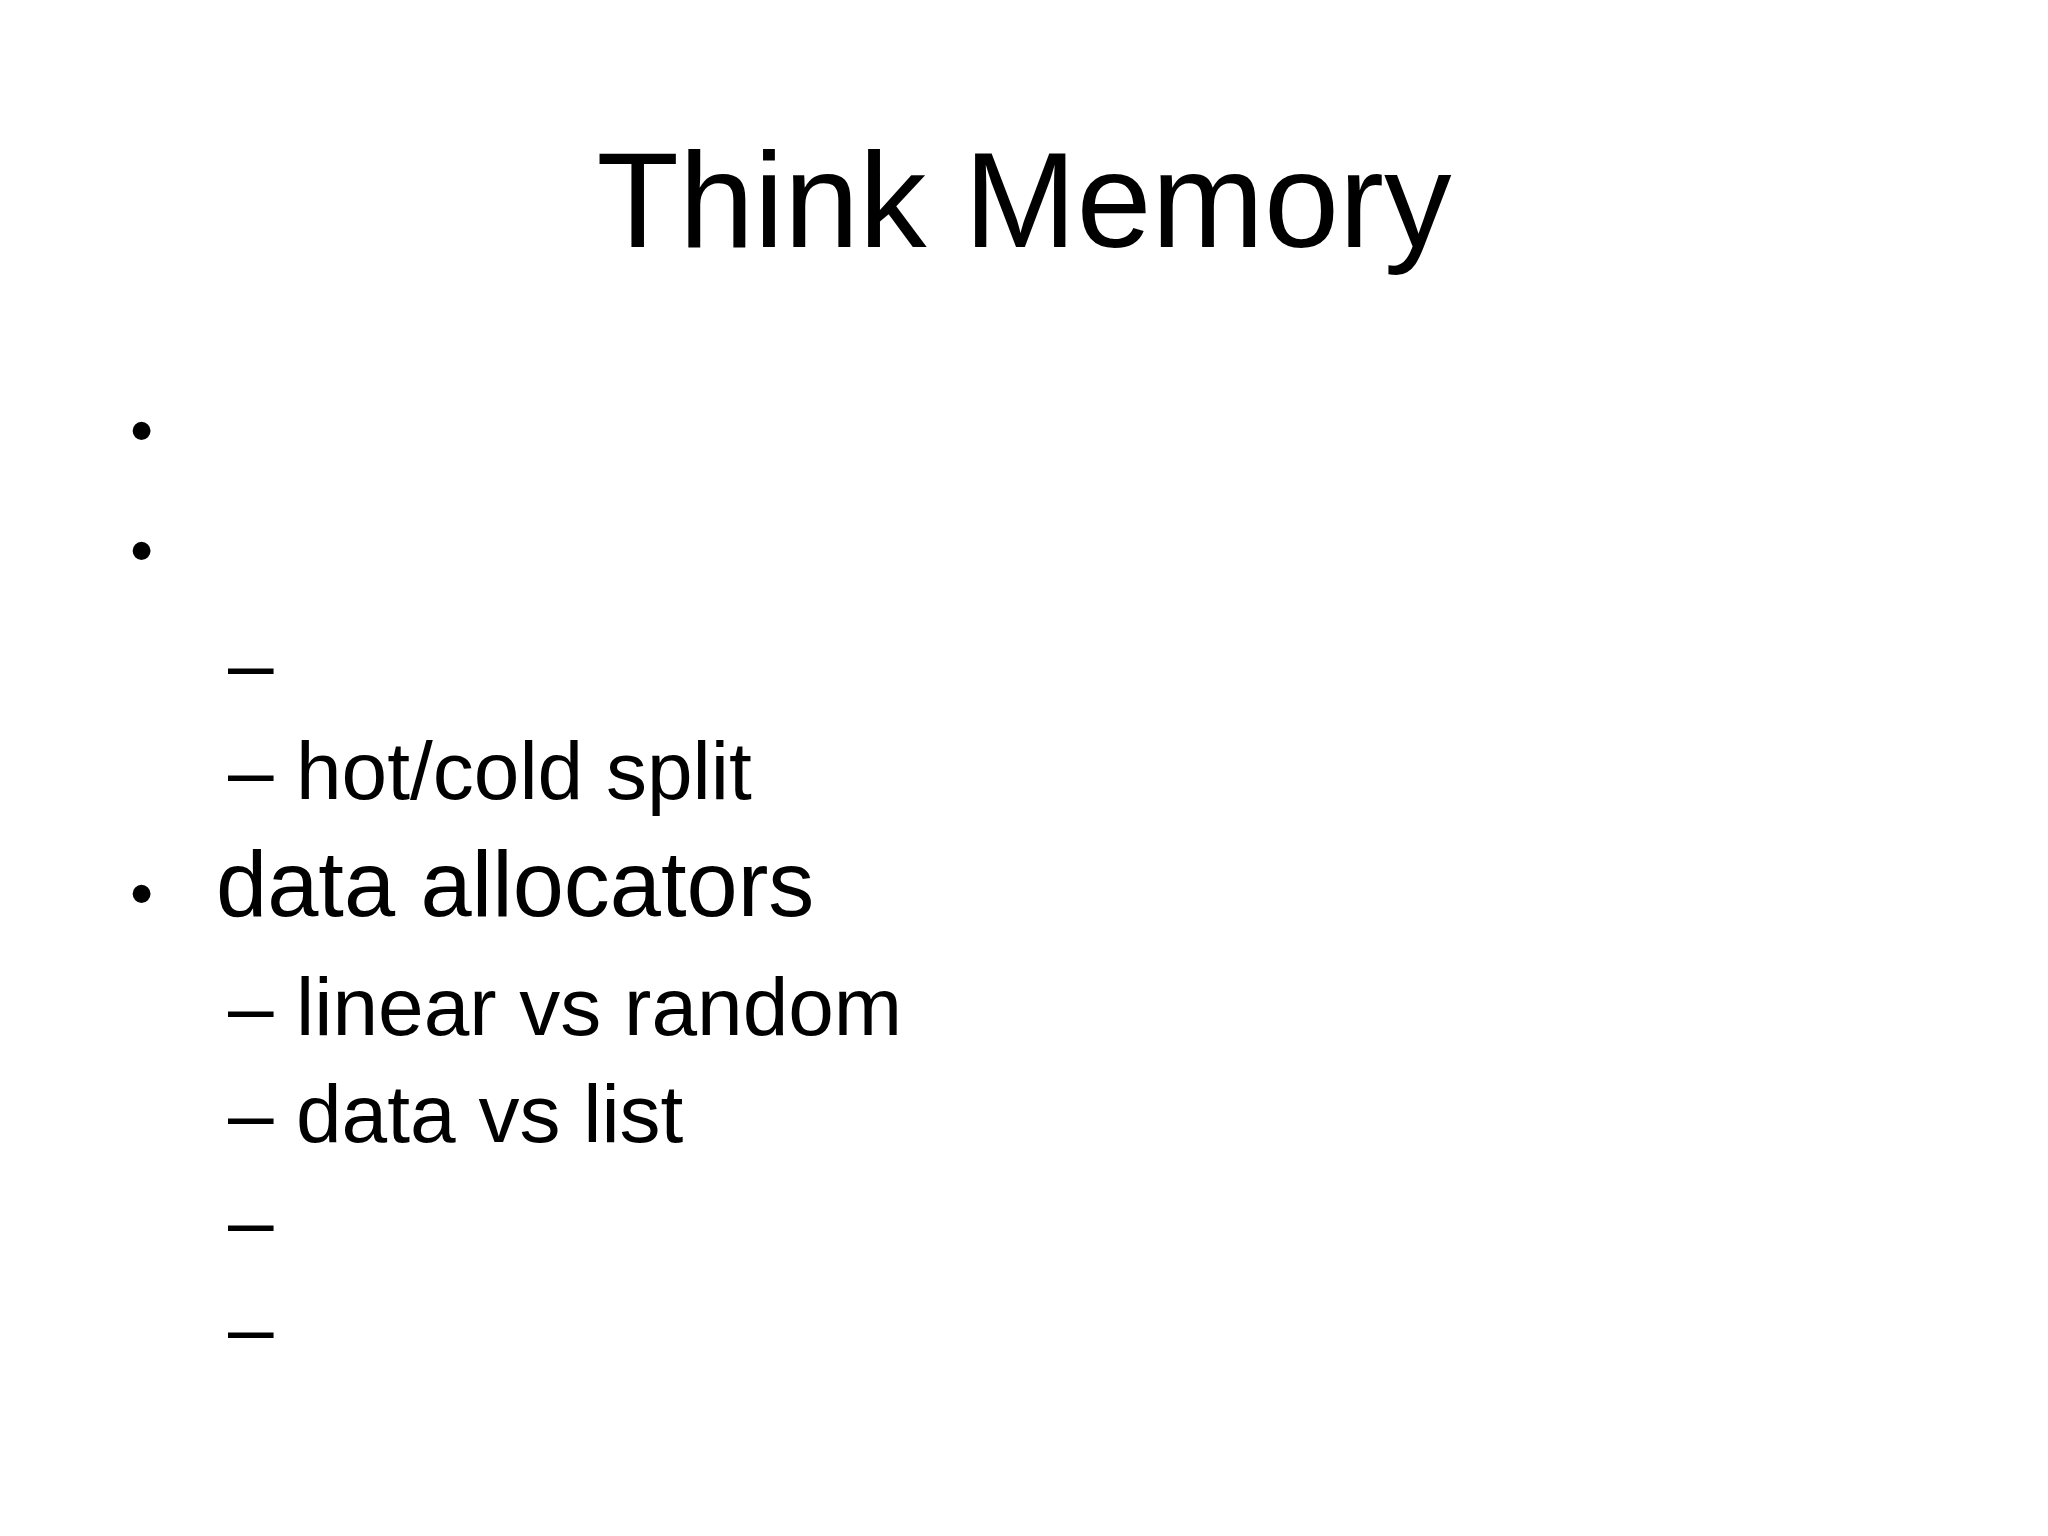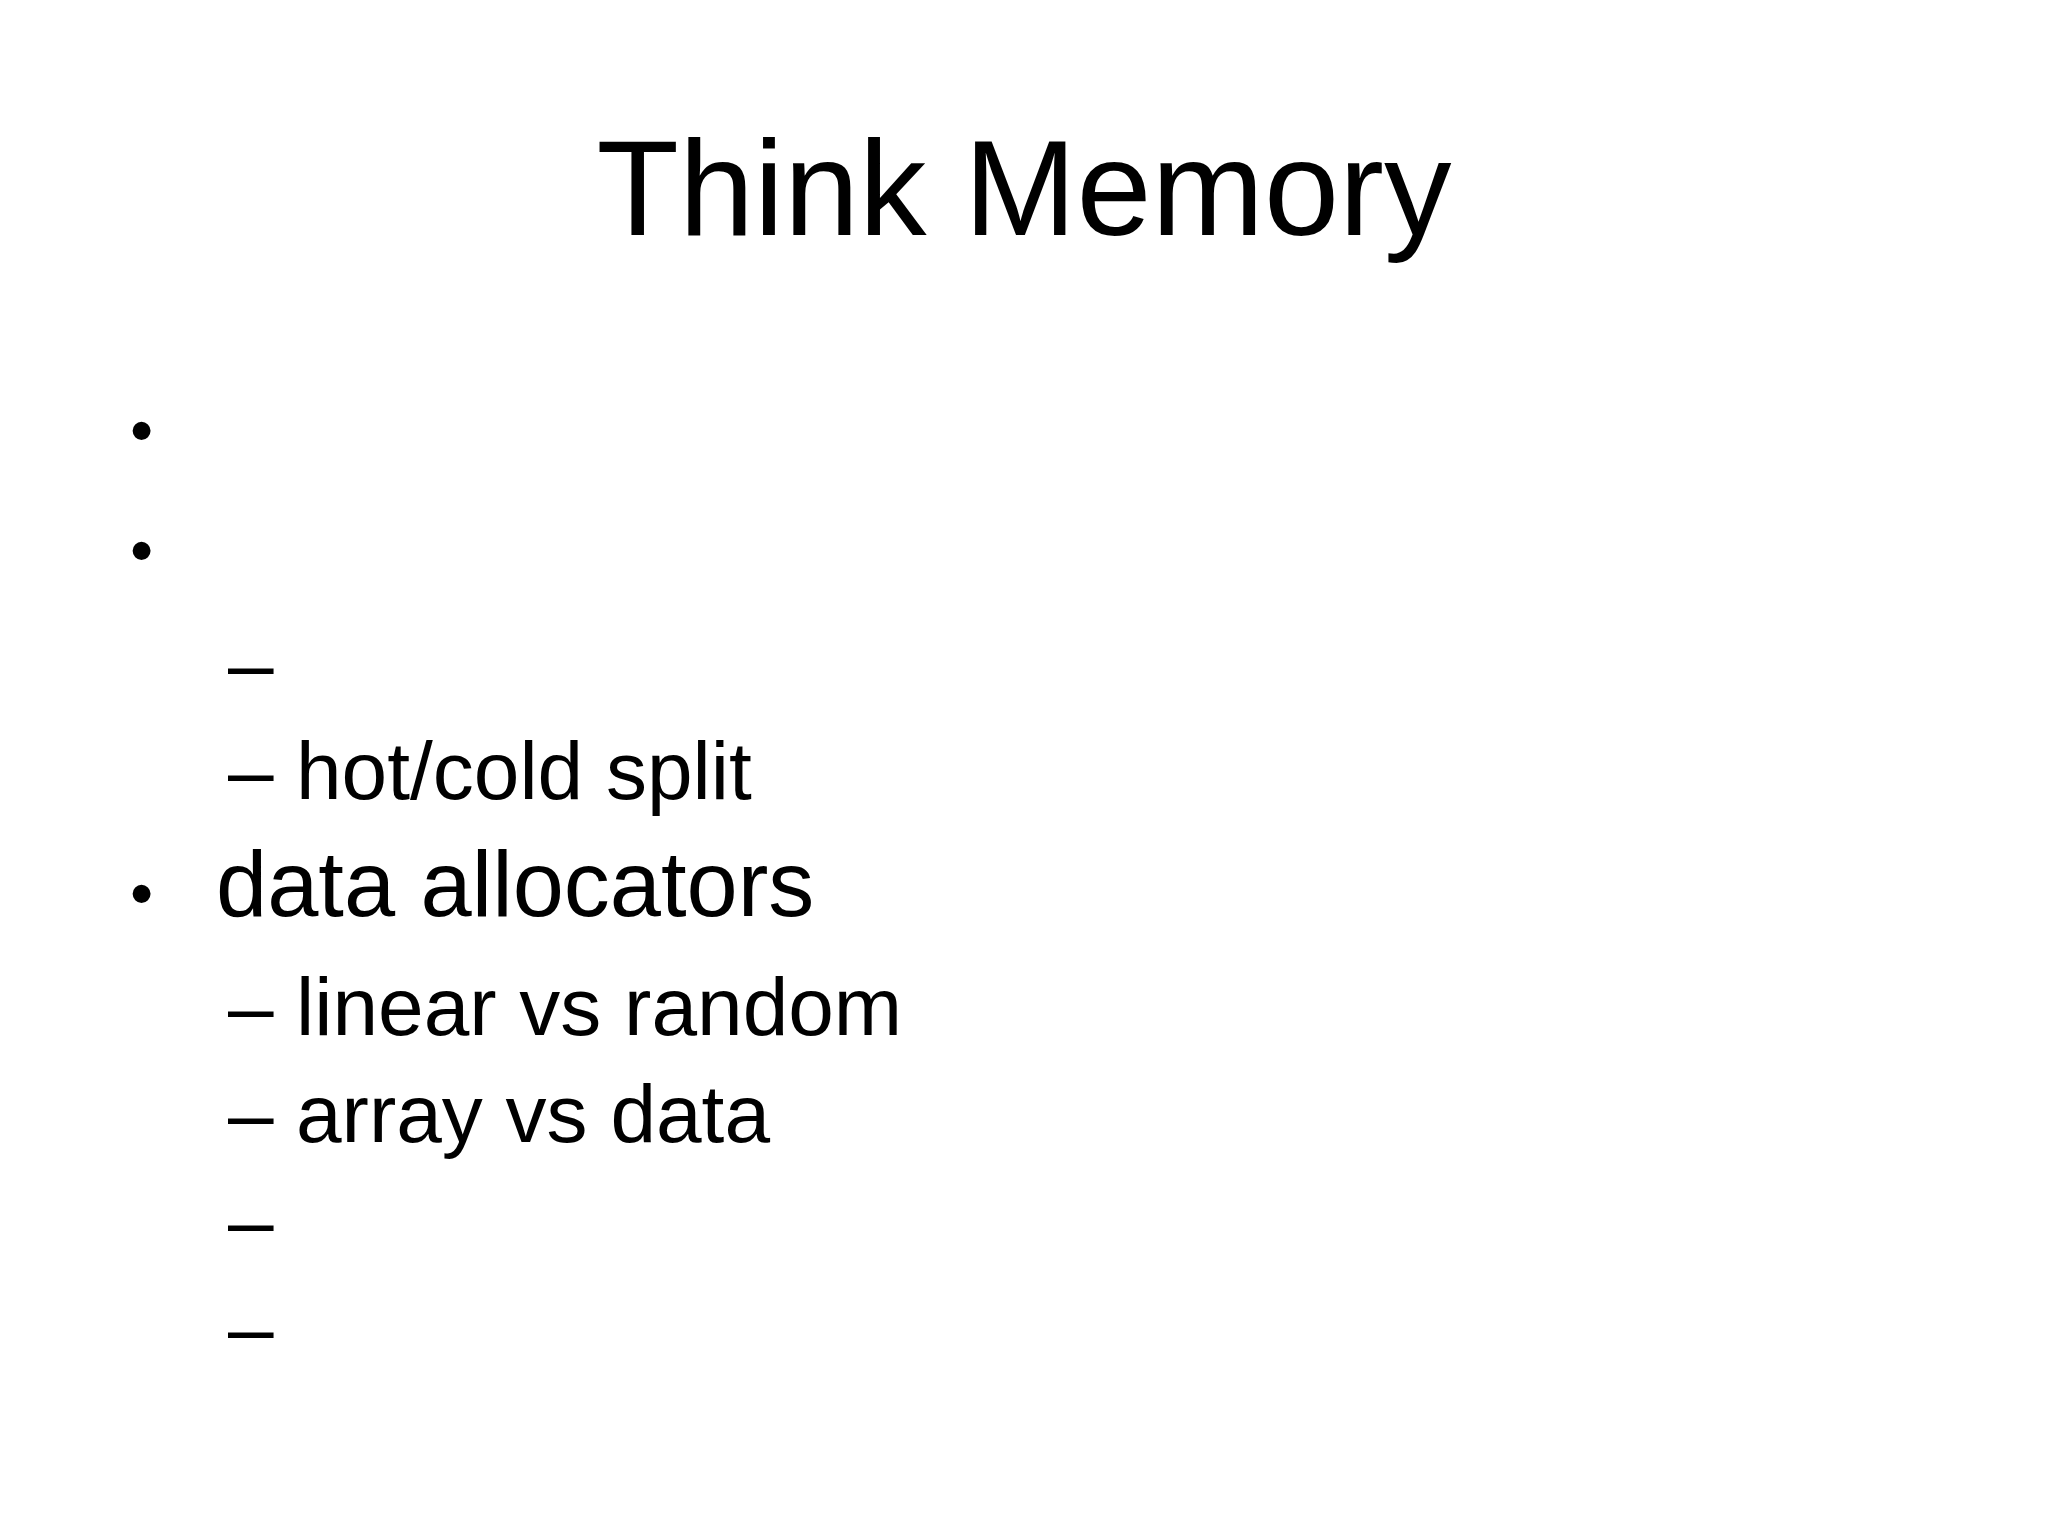--- a/index.html
+++ b/index.html
@@ -14,21 +14,21 @@
     color: #000000;
     overflow: hidden;
     position: relative;
   }
   .slide {
     position: absolute;
     inset: 0;
   }
   .slide-title {
     position: absolute;
-    top: 108px;
+    top: 120px;
     left: 0;
     width: 100%;
     text-align: center;
     font-size: 135px;
     line-height: 1.2;
     font-weight: 400;
     letter-spacing: 0;
     white-space: nowrap;
   }
   .content {
@@ -96,21 +96,21 @@
       <span class="text">data allocators</span>
     </div>
 
     <div class="bullet-row level2">
       <span class="marker">–</span>
       <span class="text">linear vs random</span>
     </div>
 
     <div class="bullet-row level2">
       <span class="marker">–</span>
-      <span class="text">array vs data</span>
+      <span class="text">data vs list</span>
     </div>
 
     <div class="bullet-row level2">
       <span class="marker">–</span>
     </div>
 
     <div class="bullet-row level2">
       <span class="marker">–</span>
     </div>
 

